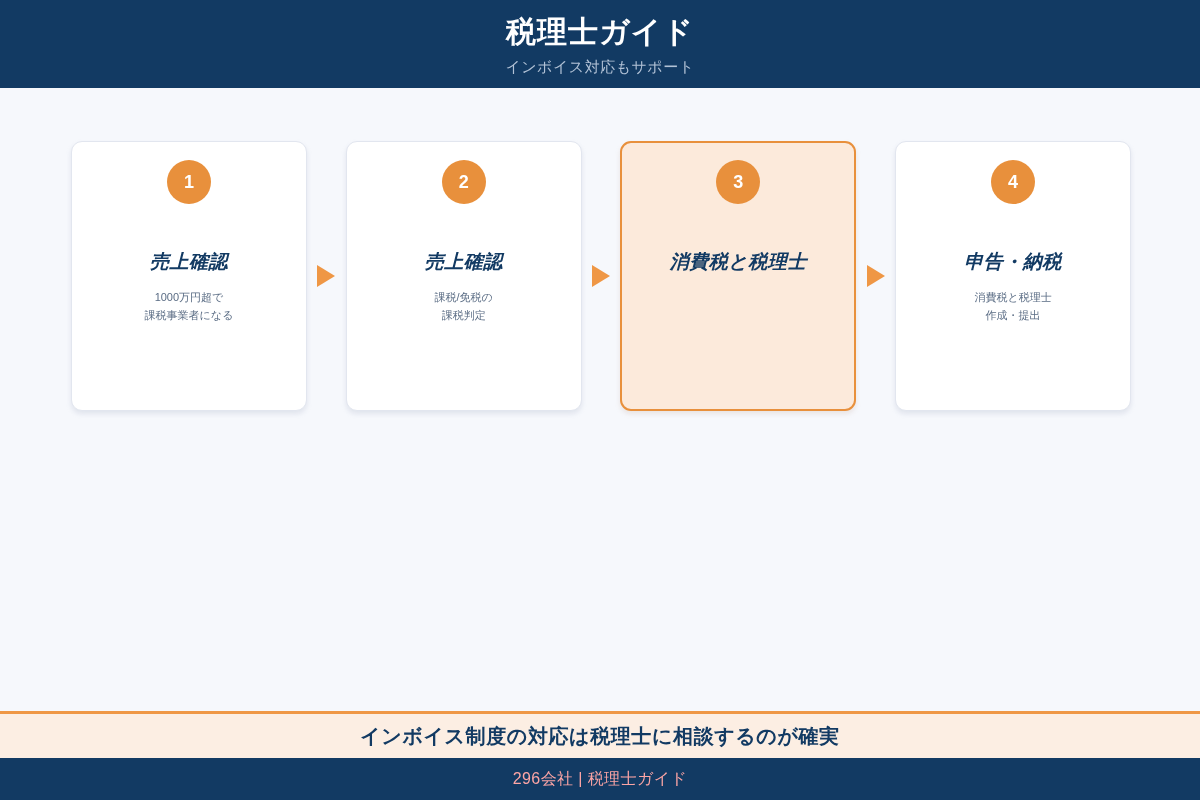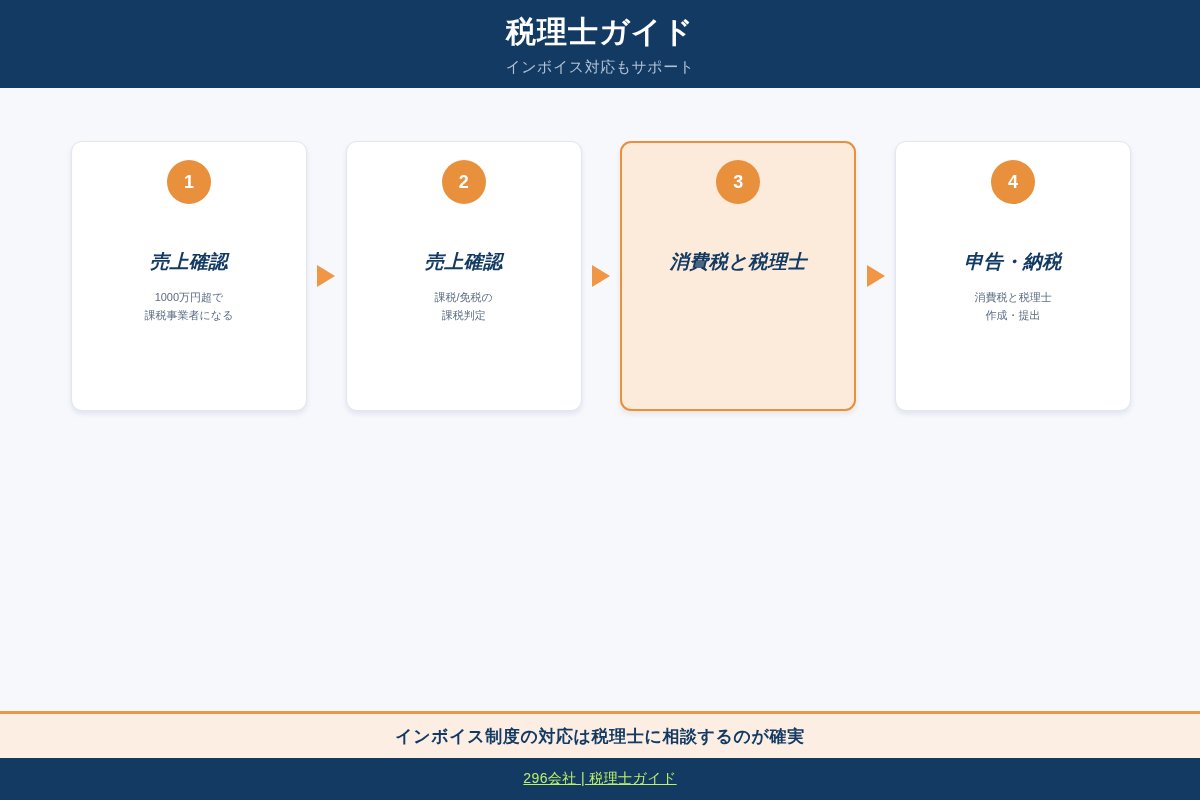--- a/index.html
+++ b/index.html
@@ -132,38 +132,37 @@
     height: 47px;
     background: #fceeE3;
     border-top: 3px solid #ef9745;
     box-sizing: border-box;
     display: flex;
     align-items: center;
     justify-content: center;
   }
   .callout-text {
     color: #123a63;
-    font-size: 17px;
+    font-size: 20px;
     font-weight: bold;
     letter-spacing: 0.6px;
   }
 
   
   .footer {
     height: 42px;
     background: #123a63;
     display: flex;
     align-items: center;
     justify-content: center;
   }
   .footer-text {
-    color: #bef264;
-    font-size: 14px;
+    color: #fca5a5;
+    font-size: 16px;
     letter-spacing: 0.4px;
-    text-decoration: underline;
   }
 </style>
 </head>
 <body>
 
 <div class="page">
 
   <div class="header">
     <div class="header-title">税理士ガイド</div>
     <div class="header-subtitle">インボイス対応もサポート</div>

